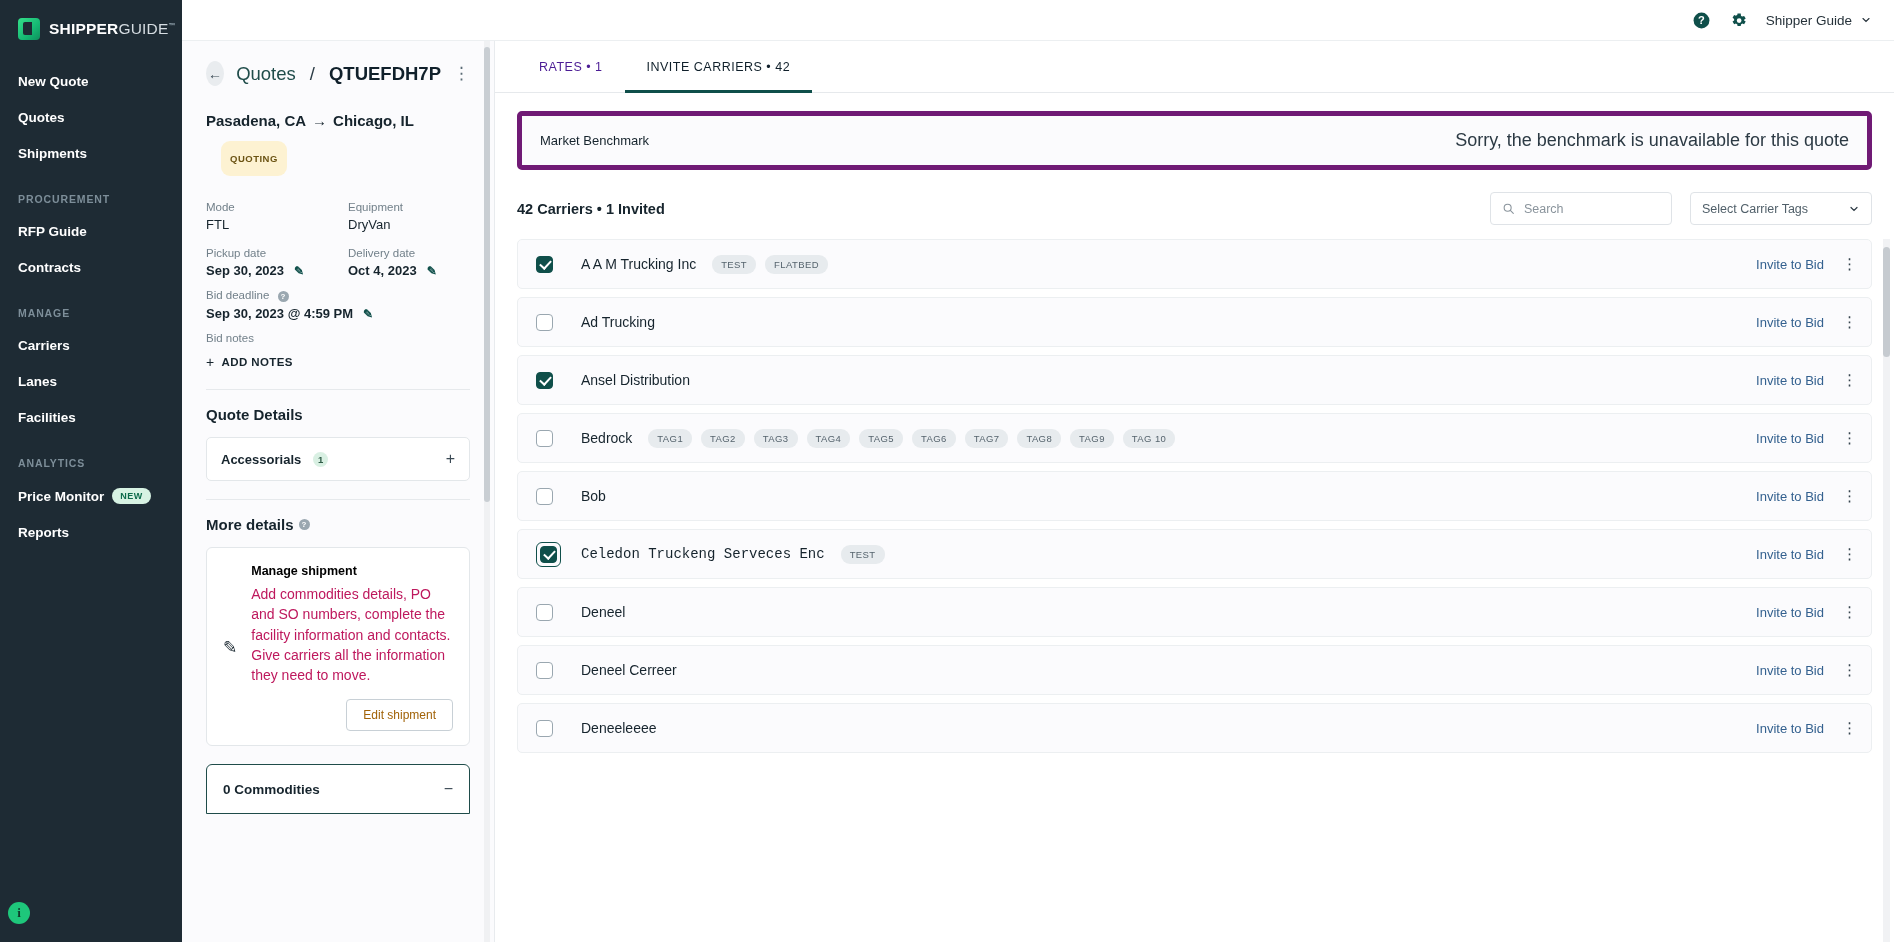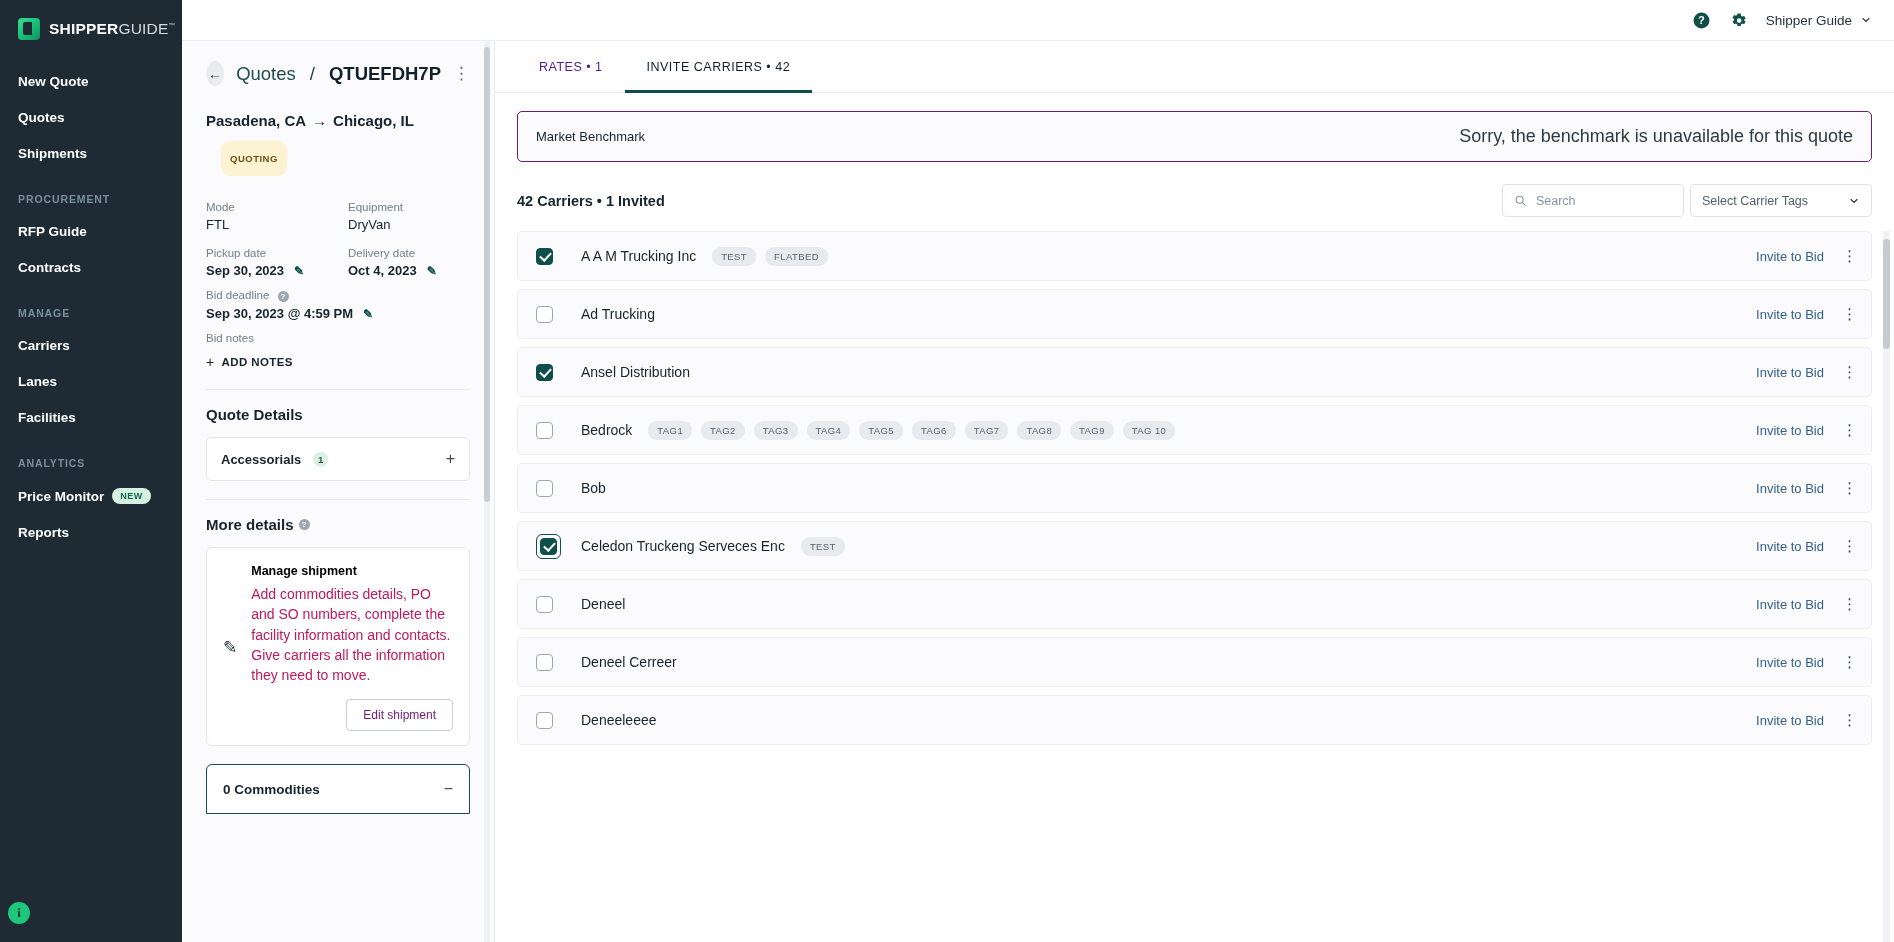--- a/index.html
+++ b/index.html
@@ -127,51 +127,51 @@
 
   .manage-card {
     border:1px solid #e3e7ea; border-radius:6px; background:#fff; padding: 16px 16px 14px;
     display:flex; gap: 14px;
   }
   .manage-icon { color:#16242d; font-size: 17px; align-self:center; }
   .manage-title { font-size:12.5px; font-weight:700; color:#000000; margin-bottom: 6px;}
   .manage-desc { font-size:14px; color:#be185d; line-height:1.45; }
   .edit-ship-btn {
     margin-top: 14px; border:1px solid #c8d0d6; border-radius:4px; background:#fff;
-    padding: 8px 16px; font-size:12px; color:#701a75; cursor:pointer; float:right;
+    padding: 8px 16px; font-size:12px; color:#a16207; cursor:pointer; float:right;
     font-family:"Liberation Sans", sans-serif;
   }
   .commodities {
     margin-top: 18px; border:1px solid #1f4c4a; border-radius:6px 6px 0 0; background:#fff;
     padding: 15px 16px; display:flex; align-items:center; justify-content:space-between;
   }
   .commodities .t { font-size:13.5px; font-weight:700; color:#16242d;}
   .commodities .m { color:#3b4a55; font-size:16px; cursor:pointer; }
 
   
   .cpanel { flex:1; display:flex; flex-direction:column; min-width:0; background:#fff; position:relative;}
   .tabs { display:flex; gap: 0; border-bottom:1px solid #e6e9ec; padding-left: 22px; }
   .tab {
     padding: 19px 22px 16px; font-size: 12.5px; letter-spacing:.5px; color:#4c1d95;
     cursor:pointer; border-bottom: 3px solid transparent; margin-bottom:-1px; white-space:nowrap;
   }
   .tab.active { color:#10202b; border-bottom-color:#0f4f4a; font-weight:400; }
 
   .benchmark {
-    margin: 18px 22px 0; border:1px solid #701a75; border-radius:5px; background:#fbfbfd;
+    margin: 18px 22px 0; border:5px solid #701a75; border-radius:5px; background:#fbfbfd;
     padding: 14px 18px; display:flex; align-items:center; justify-content:space-between;
   }
   .benchmark .bl { font-size: 13px; color:#16242d; }
   .benchmark .br { font-size: 18px; color:#2c3a44; }
 
   .list-head {
     margin: 22px 22px 0; display:flex; align-items:center; justify-content:space-between; gap:18px;
   }
   .list-count { font-size: 14.5px; font-weight:700; color:#16242d; white-space:nowrap;}
-  .controls { display:flex; gap: 6px; }
+  .controls { display:flex; gap: 18px; }
   .search-box {
     width: 182px; height: 33px; border:1px solid #dfe3e7; border-radius:4px; background:#fff;
     display:flex; align-items:center; gap:9px; padding: 0 11px;
   }
   .search-box input {
     border:none; outline:none; font-size:12.5px; color:#16242d; width:100%;
     font-family:"Liberation Sans", sans-serif; background:transparent;
   }
   .search-box input::placeholder { color:#8a949c; }
   .tag-select {
@@ -484,21 +484,21 @@
                 <span class="cname">Bob</span>
                 <span class="row-right">
                   <span class="invite-link">Invite to Bid</span>
                   <span class="row-kebab">⋮</span>
                 </span>
               </div>
               <div class="row">
                 <span class="cbox-ring">
                   <div class="cbox checked"></div>
                 </span>
-                <span class="cname" style="margin-left: 20px;">Celedon Truckeng Serveces Enc</span>
+                <span class="cname" style="margin-left: 20px; font-family: Liberation Mono, monospace;">Celedon Truckeng Serveces Enc</span>
                 <span class="tags">
                   <span class="tag">TEST</span>
                 </span>
                 <span class="row-right">
                   <span class="invite-link">Invite to Bid</span>
                   <span class="row-kebab">⋮</span>
                 </span>
               </div>
               <div class="row">
                 <div class="cbox"></div>

